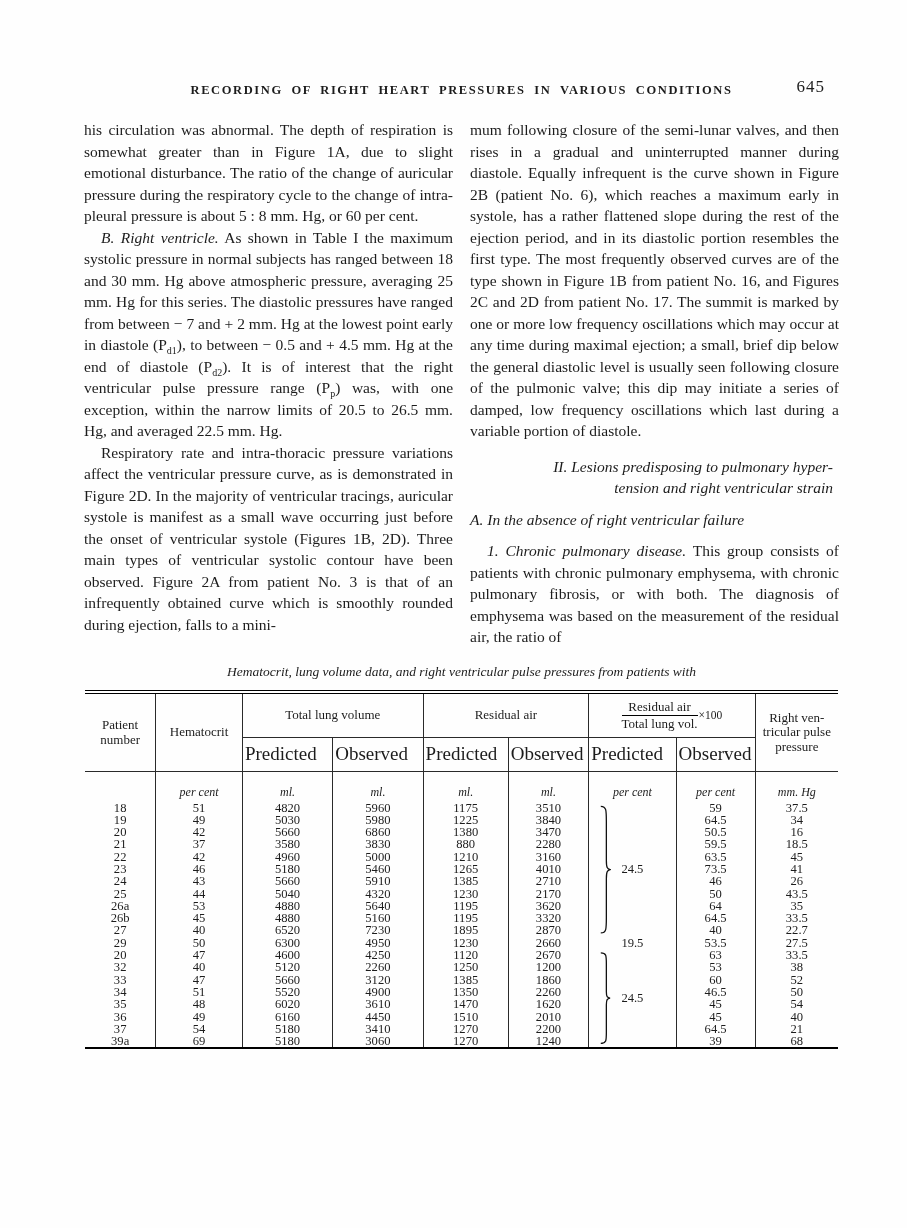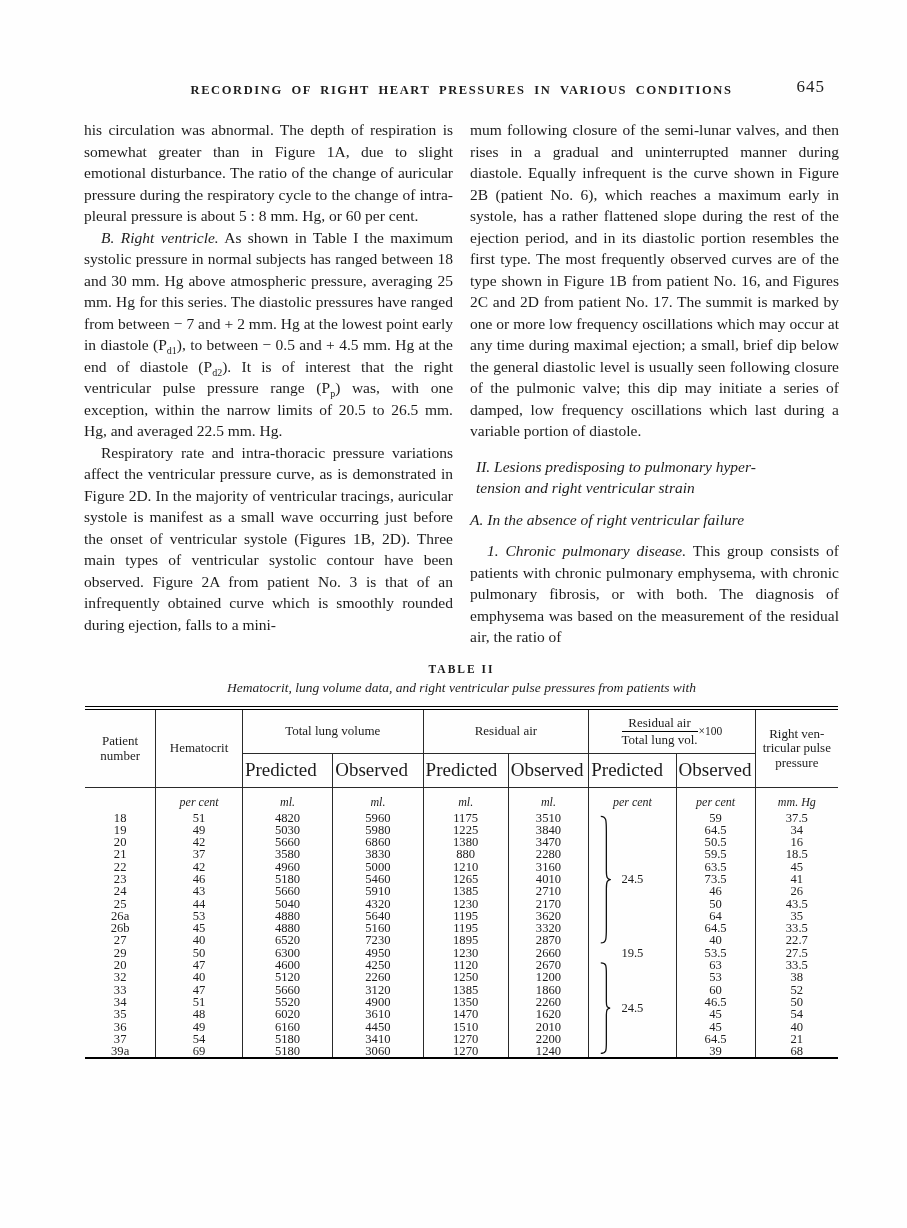--- a/index.html
+++ b/index.html
@@ -18,21 +18,21 @@
     position:absolute; right:14px; top:-3px; font-size:17px; font-weight:400; letter-spacing:1px;
   }
   
   .columns { display:flex; gap:17px; margin-top:21px; }
   .col { width:373px; font-size:15.5px; line-height:21.5px; text-align:justify; }
   .blk { margin:0; }
   .blk.p.ind { text-indent:17px; }
   .it { font-style:italic; }
   sub { font-size:10px; line-height:0; }
   .blk.hc {
-    text-align:left; font-style:italic; white-space:pre-line;
+    text-align:right; font-style:italic; white-space:pre-line;
     margin:14px 6px 10px 6px; text-indent:0;
   }
   .blk.hl { font-style:italic; margin:10px 0 10px 0; text-align:left; }
   
   .tablesec { margin-top:15px; }
   .tlabel { text-align:center; font-size:11.5px; font-weight:700; letter-spacing:2px; }
   .tcaption { text-align:center; font-style:italic; font-size:13.5px; line-height:17px; margin-top:4px; }
   .twrap { width:753px; margin:10px auto 0 auto; }
   table.tbl {
     width:100%; border-collapse:collapse; table-layout:fixed;
@@ -48,21 +48,21 @@
   }
   .tbl th.c0, .tbl td.c0 { border-left:none; }
   .tbl thead th { border-bottom:1px solid #2a2a2a; }
   .tbl tr.h1 th { font-size:13px; line-height:14.5px; padding:6px 2px 5px 2px; vertical-align:middle; }
   .tbl th.pre { white-space:pre-line; }
   .tbl tr.h2 th { font-size:19px; padding:5px 16px 6px 2px; }
   .frac { display:inline-block; vertical-align:middle; text-align:center; }
   .frac .num { display:block; border-bottom:1px solid #000; padding:0 4px 1px 4px; }
   .frac .den { display:block; padding-top:1px; }
   .mult { display:inline-block; vertical-align:middle; font-size:11.5px; margin-left:1px; }
-  .tbl tr.units td { font-style:italic; font-size:12px; padding:7px 2px 2px 2px; }
+  .tbl tr.units td { font-style:italic; font-size:12px; padding:13px 2px 2px 2px; }
   .tbl tbody tr.datarow td { line-height:12.3px; font-size:12.6px; padding:0 2px; }
   td.group-cell { position:relative; vertical-align:middle; }
   td.group-cell .gval { display:inline-block; }
   svg.brace { position:absolute; left:9px; top:3px; height:calc(100% - 6px); width:13px; }
   svg.brace path { fill:none; stroke:#111; stroke-width:1.3; vector-effect:non-scaling-stroke; }
 </style>
 </head>
 <body>
 
 <div class="page" style="--paper: #fefefe; --ink: #1c1c1c;">
@@ -81,21 +81,20 @@
     <div class="col">
         <div class="blk p"><span>mum following closure of the semi-lunar valves, and then rises in a gradual and uninterrupted manner during diastole.  Equally infrequent is the curve shown in Figure 2B (patient No. 6), which reaches a maximum early in systole, has a rather flattened slope during the rest of the ejection period, and in its diastolic portion resembles the first type.  The most frequently observed curves are of the type shown in Figure 1B from patient No. 16, and Figures 2C and 2D from patient No. 17.  The summit is marked by one or more low frequency oscillations which may occur at any time during maximal ejection; a small, brief dip below the general diastolic level is usually seen following closure of the pulmonic valve; this dip may initiate a series of damped, low frequency oscillations which last during a variable portion of diastole.</span></div>
         <div class="blk hc"><span class="it">II.  Lesions predisposing to pulmonary hyper-
 tension and right ventricular strain</span></div>
         <div class="blk hl"><span class="it">A. In the absence of right ventricular failure</span></div>
         <div class="blk p ind"><span class="it">1. Chronic pulmonary disease.</span><span>  This group consists of patients with chronic pulmonary emphysema, with chronic pulmonary fibrosis, or with both.  The diagnosis of emphysema was based on the measurement of the residual air, the ratio of</span></div>
       </div>
   </div>
 
   <div class="tablesec">
-    <div class="tlabel">TABLE II</div>
     <div class="tcaption">
       <div>Hematocrit, lung volume data, and right ventricular pulse pressures from patients with</div>
     </div>
     <div class="twrap">
       <table class="tbl">
         <colgroup>
           <col class="w0">
             <col class="w1">
             <col class="w2">
             <col class="w3">

